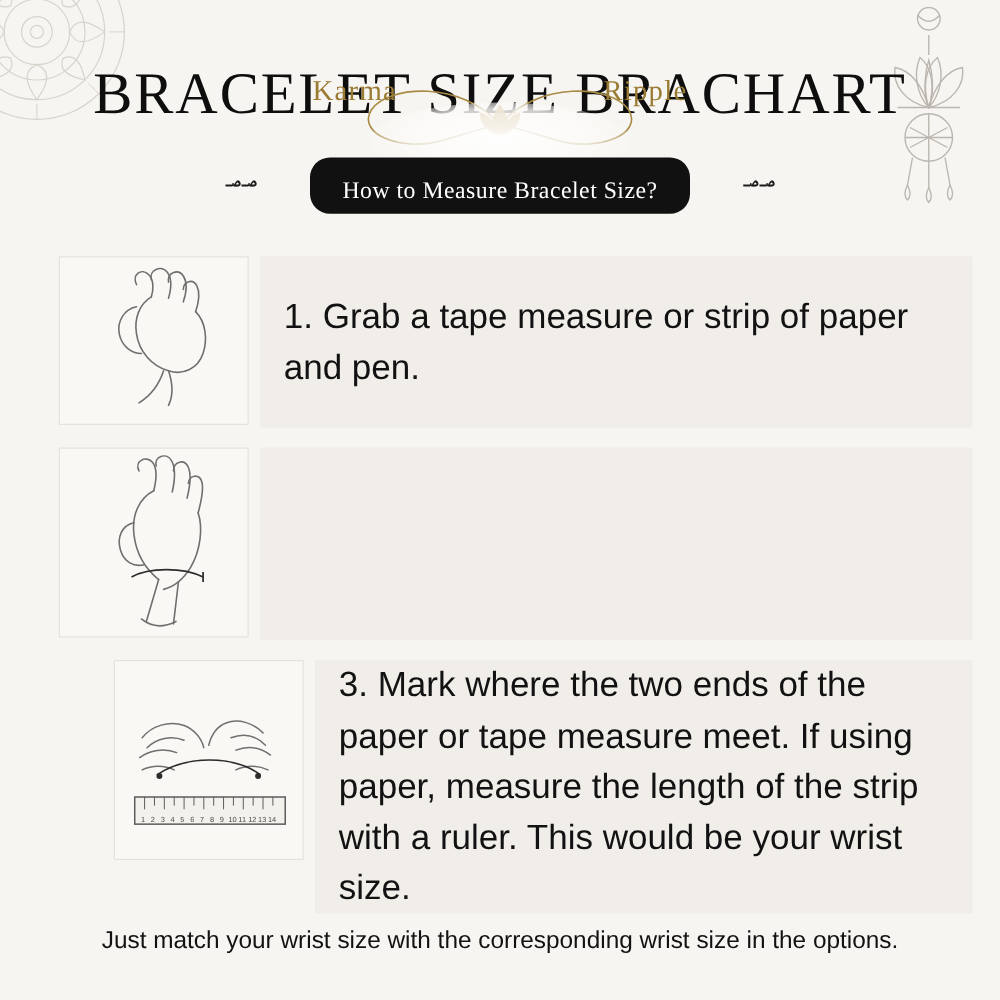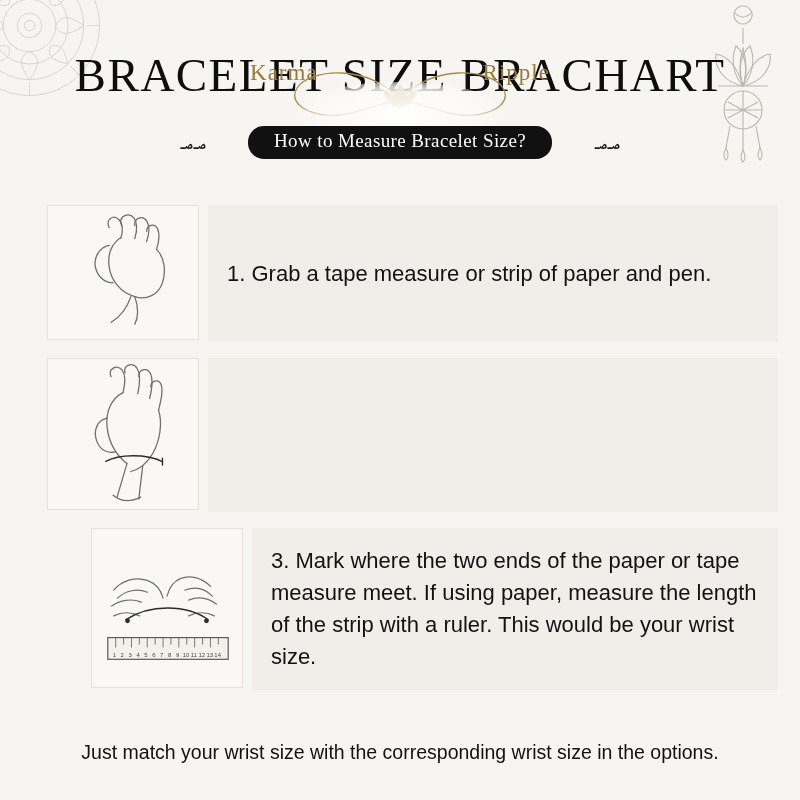--- a/index.html
+++ b/index.html
@@ -81,21 +81,21 @@
     position: absolute;
     left: 0; top: 126px;
     width: 800px;
     text-align: center;
   }
   .pill {
     display: inline-block;
     background: #111111;
     color: #ffffff;
     border-radius: 16px;
-    padding: 4px 26px 7px 26px;
+    padding: 16px 26px 7px 26px;
     font-family: "Liberation Serif", serif;
     font-size: 19px;
     letter-spacing: .4px;
     position: relative;
     z-index: 2;
   }
   .flourish {
     position: absolute;
     top: 126px;
     font-size: 22px;
@@ -131,21 +131,21 @@
     position: relative;
     flex: none;
   }
   .step-text {
     position: relative;
     z-index: 1;
     margin-left: 14px;
     padding: 0 36px 0 14px;
     display: flex;
     align-items: center;
-    font-size: 22px;
+    font-size: 28px;
     line-height: 1.45;
     color: #121212;
   }
   .step2 .step-img { height: 152px; }
   .step1 .step-img { height: 135px; }
   .step3 .step-img { height: 160px; }
   .step1 { min-height: 137px; }
   .step2 { min-height: 154px; }
   .step3 { min-height: 162px; margin-left: 44px; }
 

